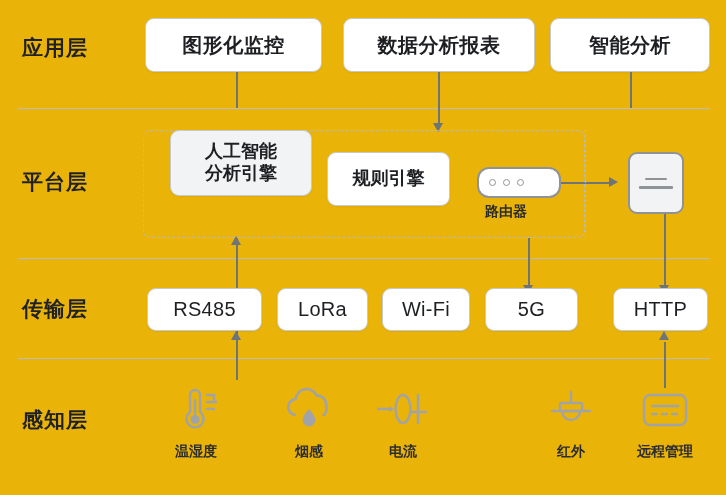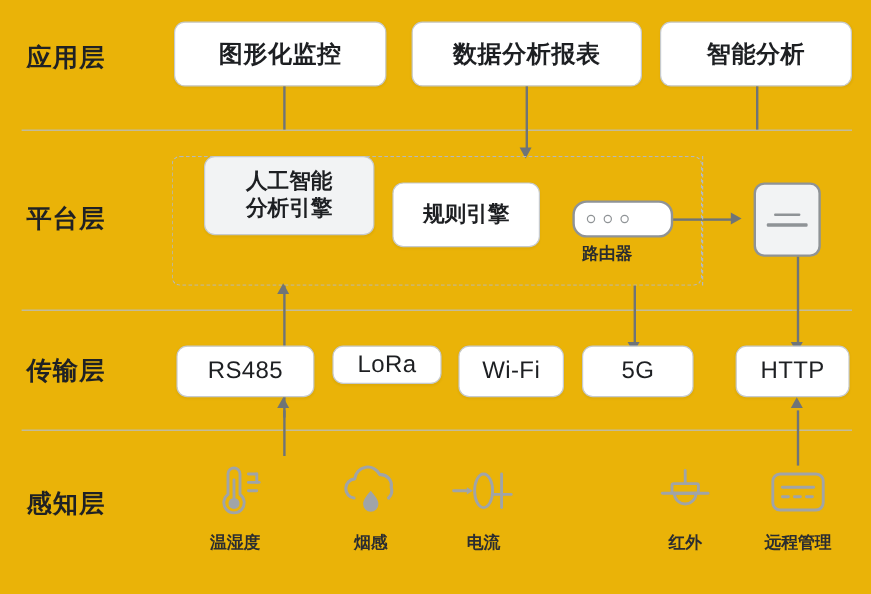--- a/index.html
+++ b/index.html
@@ -142,21 +142,21 @@
   <div class="vline" style="left:236px;top:238px;height:110px;"></div>
   <div class="arrow-up" style="left:231px;top:236px;"></div>
 
   <div class="vline" style="left:528px;top:238px;height:48px;"></div>
   <div class="arrow-down" style="left:523px;top:285px;"></div>
 
   <div class="vline" style="left:664px;top:214px;height:72px;"></div>
   <div class="arrow-down" style="left:659px;top:285px;"></div>
 
   <div class="node trans" style="left:147px;top:288px;width:115px;height:43px;">RS485</div>
-  <div class="node trans" style="left:277px;top:288px;width:91px;height:32px;">LoRa</div>
+  <div class="node trans" style="left:277px;top:288px;width:91px;height:43px;">LoRa</div>
   <div class="node trans" style="left:382px;top:288px;width:88px;height:43px;">Wi-Fi</div>
   <div class="node trans" style="left:485px;top:288px;width:93px;height:43px;">5G</div>
   <div class="node trans" style="left:613px;top:288px;width:95px;height:43px;">HTTP</div>
 
   <div class="vline" style="left:236px;top:342px;height:38px;"></div>
   <div class="arrow-up" style="left:231px;top:331px;"></div>
 
   <div class="vline" style="left:664px;top:342px;height:46px;"></div>
   <div class="arrow-up" style="left:659px;top:331px;"></div>
 

